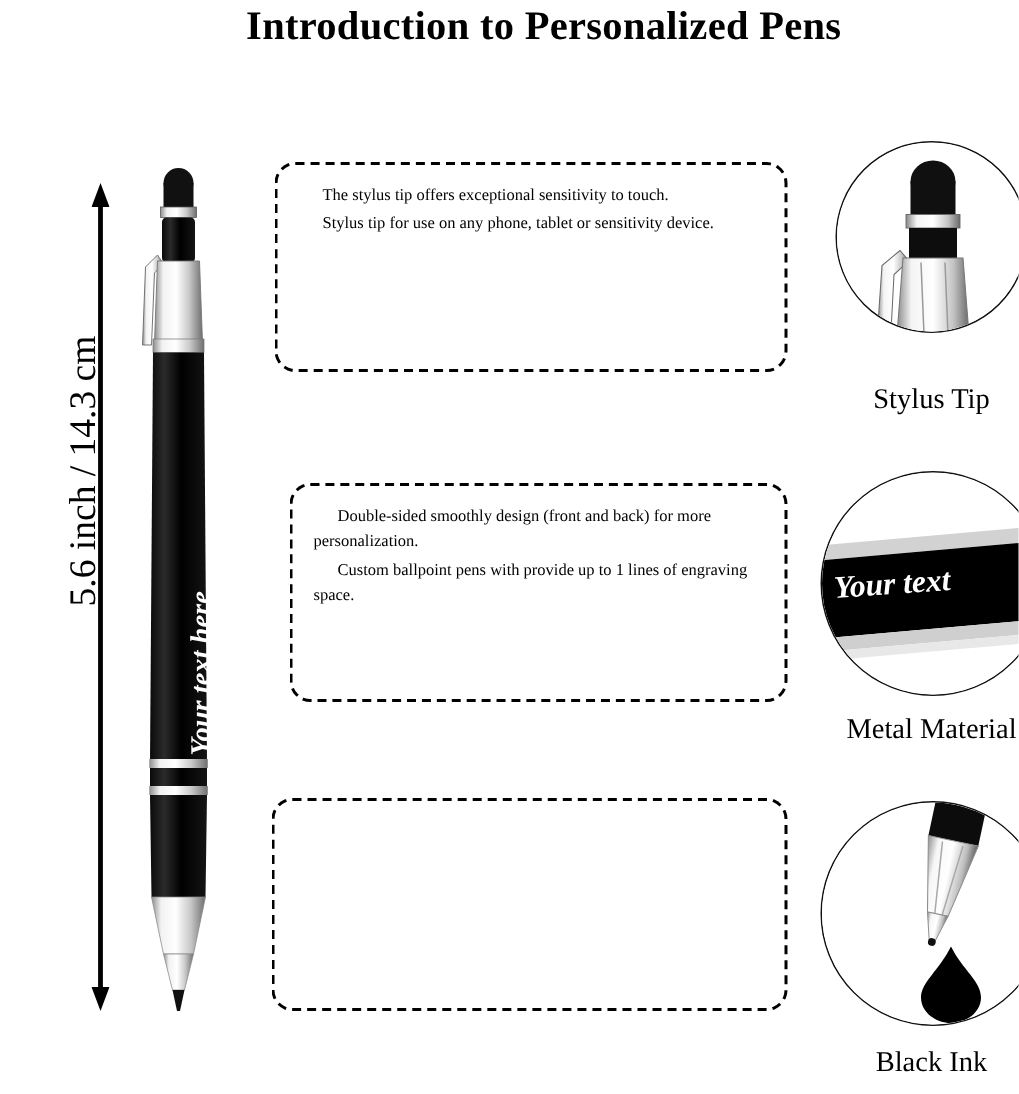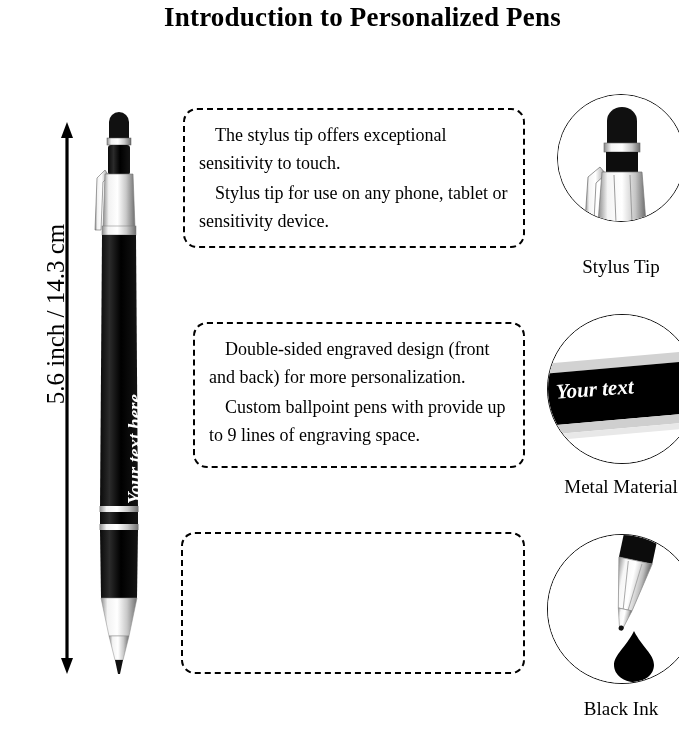--- a/index.html
+++ b/index.html
@@ -84,21 +84,21 @@
   }
 
   
   .callout {
     position: absolute;
     border: 2px dashed #000;
     border-radius: 14px;
     box-sizing: border-box;
     padding: 12px 14px 10px 14px;
     font-family: "Liberation Serif", serif;
-    font-size: 18px;
+    font-size: 11px;
     line-height: 1.55;
   }
   .callout p {
     margin: 0;
     text-indent: 16px;
   }
   .callout p + p {
     margin-top: 2px;
   }
   #callout-1 { left: 160px; top: 108px;  width: 342px; height: 140px; }
@@ -206,22 +206,22 @@
     </svg>
     <div class="pen-text">Your text here</div>
   </div>
 
   <div class="callout" id="callout-1">
     <p>The stylus tip offers exceptional sensitivity to touch.</p>
     <p>Stylus tip for use on any phone, tablet or sensitivity device.</p>
   </div>
 
   <div class="callout" id="callout-2">
-    <p>Double-sided engraved design (front and back) for more personalization.</p>
-    <p>Custom ballpoint pens with provide up to 9 lines of engraving space.</p>
+    <p>Double-sided smoothly design (front and back) for more personalization.</p>
+    <p>Custom ballpoint pens with provide up to 1 lines of engraving space.</p>
   </div>
 
   <div class="callout" id="callout-3">
   </div>
 
   <div class="circle" id="circle-1">
     <svg width="128" height="128" viewBox="0 0 128 128" xmlns="http://www.w3.org/2000/svg">
       <defs>
         <linearGradient id="chrome2" x1="0" y1="0" x2="1" y2="0">
           <stop offset="0%" stop-color="#8a8a8a"></stop>

